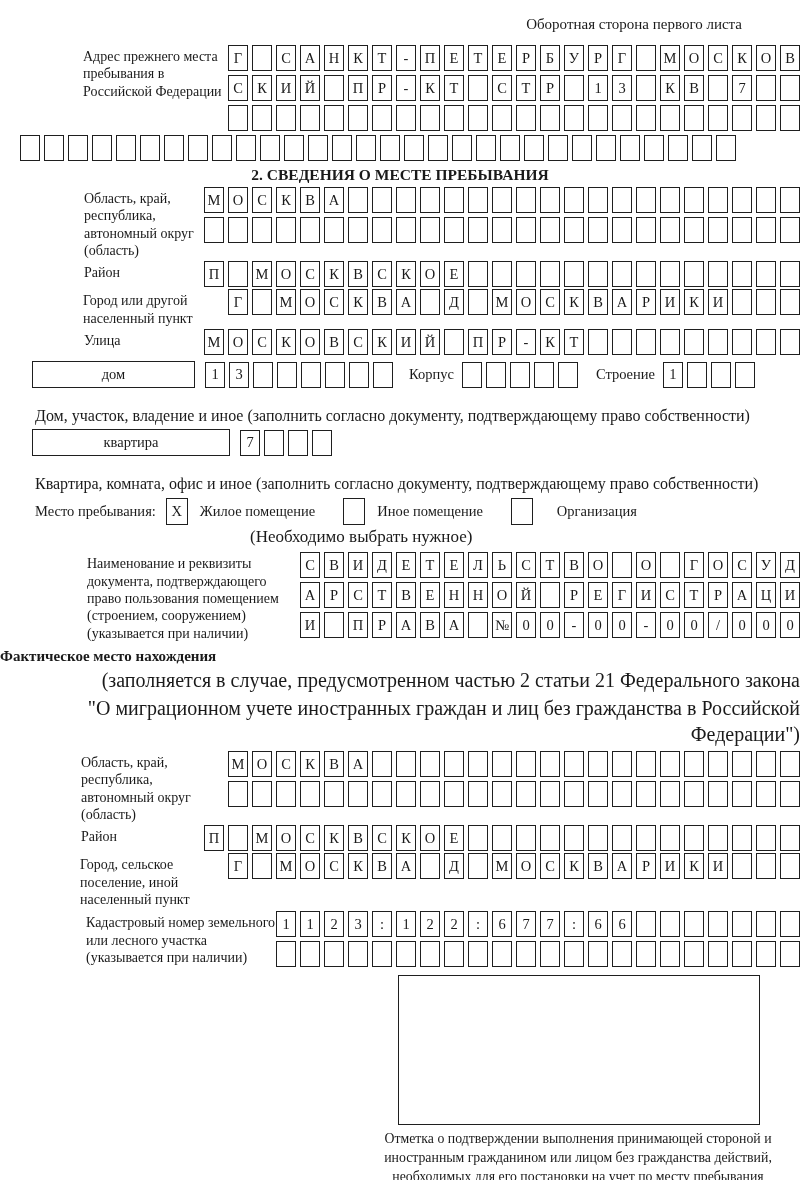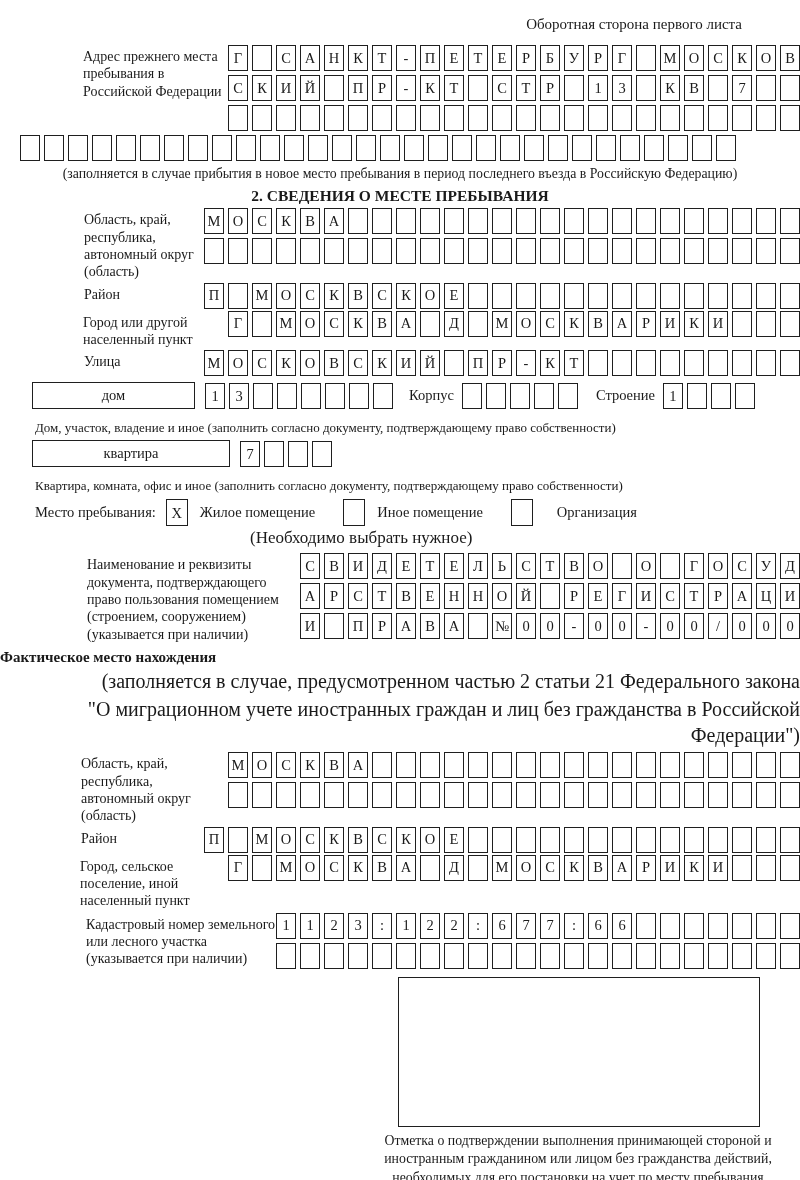--- a/index.html
+++ b/index.html
@@ -38,21 +38,21 @@
   .mt2{margin-top:2px;} .mt3{margin-top:3px;} .mt4{margin-top:4px;} .mt6{margin-top:6px;}
   .inline-row{display:flex;align-items:center;margin-left:32px;}
   .name-box{
     flex:none;height:27px;box-sizing:border-box;border:1.8px solid #1f1f1f;
     display:flex;align-items:center;justify-content:center;font-size:14.5px;
   }
   .house-box{width:163px;}
   .apt-box{width:198px;}
   .inline-label{font-size:14.5px;padding:0 8px;white-space:nowrap;}
   .gap10{width:10px;flex:none;} .gap8{width:8px;flex:none;}
-  .sub-caption{margin:11px 0 0 35px;font-size:13px;}
+  .sub-caption{margin:19px 0 0 35px;font-size:16px;}
   .stay-row{display:flex;align-items:center;margin:5px 0 0 35px;font-size:14.5px;}
   .stay-label{white-space:nowrap;}
   .cb{width:22px;height:27px;margin-left:10px;}
   .stay-opt{white-space:nowrap;margin-left:12px;}
   .opt-gap{margin-left:28px;}
   .choose-caption{margin:2px 0 0 250px;font-size:17px;}
   .fact-title{margin-top:6px;font-weight:bold;font-size:15px;}
   .fact-cap{margin-top:2px;text-align:right;font-size:20px;line-height:1.3;}
   .stamp-box{
     margin:8px 0 0 398px;width:362px;height:150px;box-sizing:border-box;
@@ -178,21 +178,20 @@
       <span class="cell"></span>
       <span class="cell"></span>
       <span class="cell"></span>
       <span class="cell"></span>
       <span class="cell"></span>
       <span class="cell"></span>
       <span class="cell"></span>
       <span class="cell"></span>
       <span class="cell"></span>
     </div>
-  <div class="caption center cap-main">(заполняется в случае прибытия в новое место пребывания в период последнего въезда в Российскую Федерацию)</div>
 
   <div class="sec-title">2. СВЕДЕНИЯ О МЕСТЕ ПРЕБЫВАНИЯ</div>
 
   <div class="frow mt3">
     <div class="flabel w120">Область, край, республика, автономный округ (область)</div>
     <div class="fcells">
       <div class="cellrow">
           <span class="cell">М</span>
           <span class="cell">О</span>
           <span class="cell">С</span>

